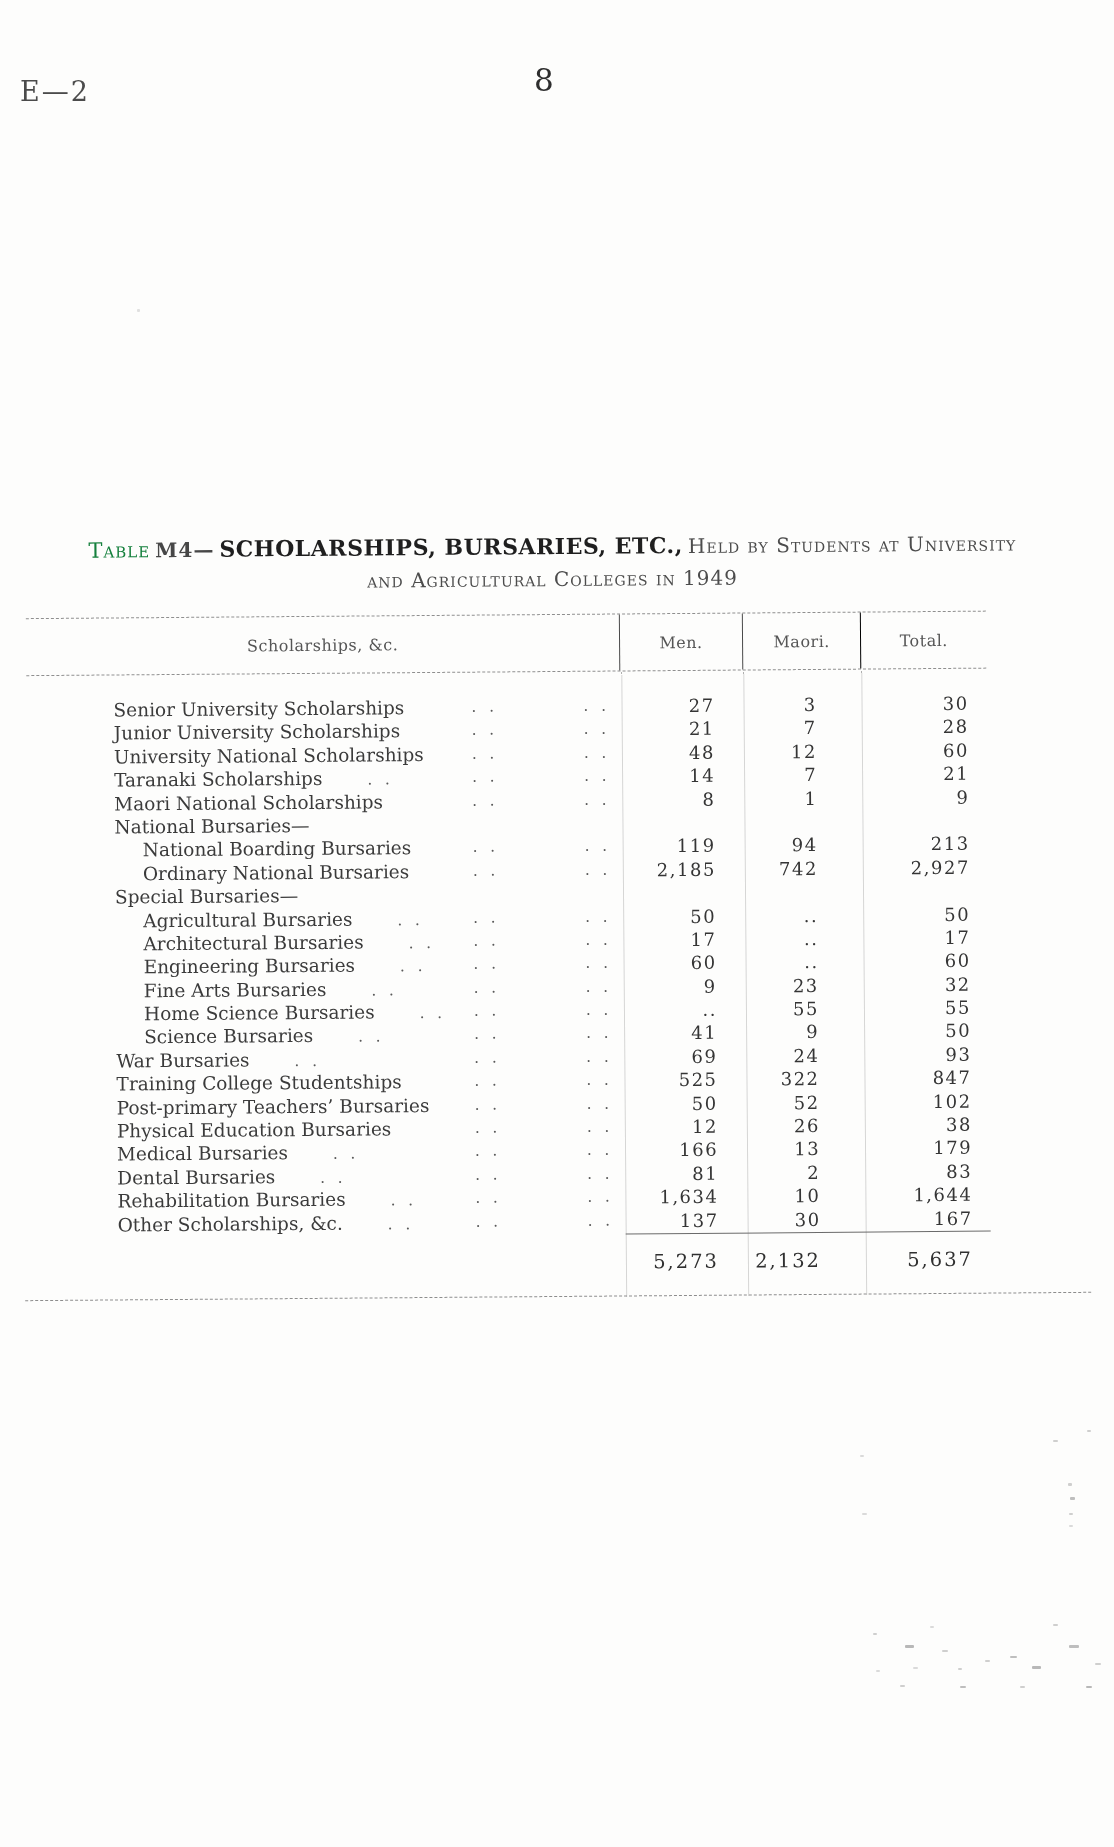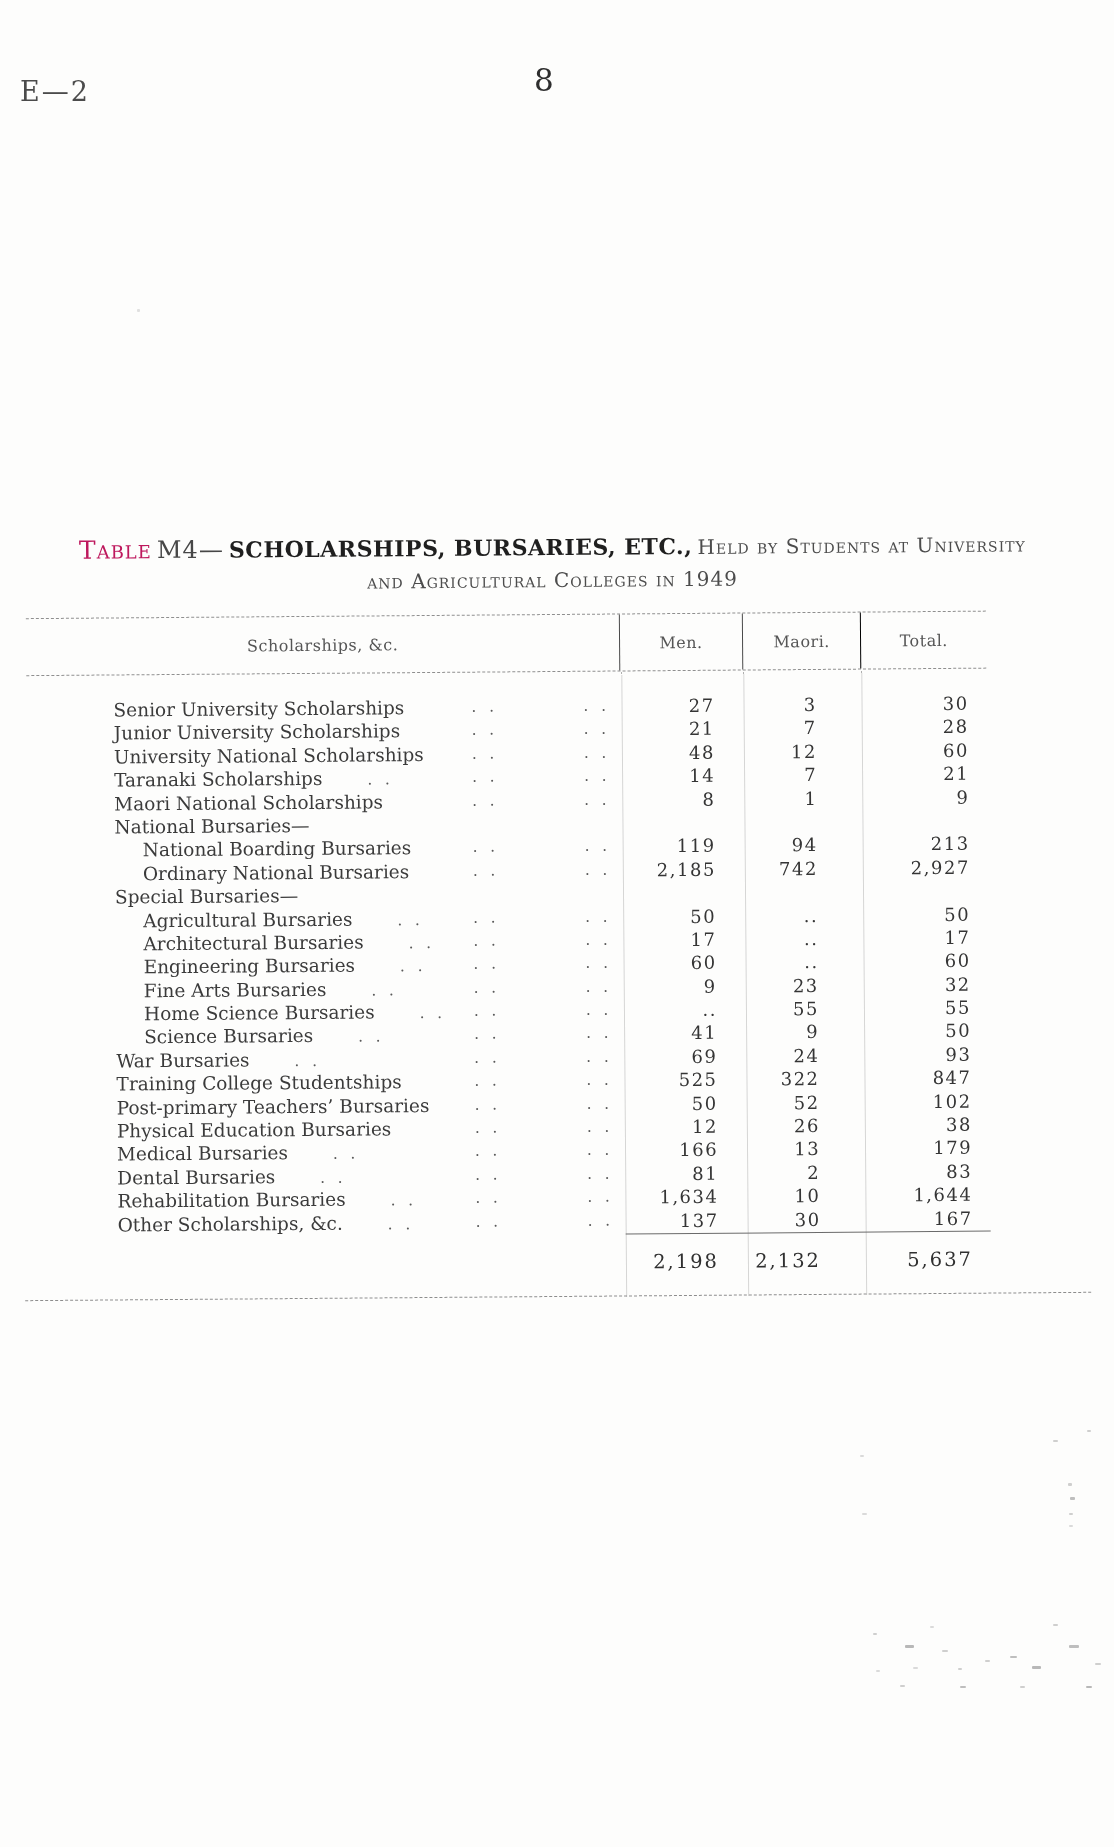--- a/index.html
+++ b/index.html
@@ -13,22 +13,22 @@
   .docref{position:absolute;left:20px;top:76px;font-size:27px;letter-spacing:2px;color:#4b4b4b;}
   .pageno{position:absolute;left:534px;top:62px;font-size:31px;color:#2e2e2e;}
 
   
   .content{position:absolute;left:0;top:0;width:1114px;height:1847px;
     transform:rotate(-0.45deg);transform-origin:50% 62%;}
 
   
   .title{position:absolute;left:30px;top:531px;width:1054px;text-align:center;line-height:31px;}
   .sc{font-variant:small-caps;}
-  .tword{font-size:25px;letter-spacing:1px;color:#be185d;}
-  .tref{font-size:24px;letter-spacing:1px;color:#474747;}
+  .tword{font-size:21px;letter-spacing:1px;color:#15803d;}
+  .tref{font-size:20px;letter-spacing:1px;color:#474747;font-weight:bold;}
   .temph{font-size:22px;font-weight:bold;letter-spacing:.5px;color:#1f1f1f;}
   .trest{font-size:20px;letter-spacing:1px;color:#4c4c4c;}
   .t2{font-size:20px;letter-spacing:1px;color:#4c4c4c;}
 
   
   .dtable{position:absolute;left:30px;top:614px;width:960px;height:682px;
     border-top:1px dashed #8f8f8f;}
   .thead{position:absolute;left:0;top:0;width:960px;height:56px;display:flex;
     border-bottom:1px dashed #8f8f8f;}
   .hc{display:flex;align-items:center;justify-content:center;
@@ -236,21 +236,21 @@
             <div class="lc c1"><span class="lab">Other Scholarships, &amp;c.</span><span class="ld ldf">. .</span><span class="ld lda s2">. .</span><span class="ld lda s3">. .</span></div>
             <div class="nc c2">137</div>
             <div class="nc c3">30</div>
             <div class="nc c4">167</div>
           </div>
         </div>
 
       <div class="totrule"></div>
       <div class="trow">
         <div class="lc c1"></div>
-        <div class="nc c2">2,198</div>
+        <div class="nc c2">5,273</div>
         <div class="nc c3">2,132</div>
         <div class="nc c4">5,637</div>
       </div>
     </div>
 
     <div class="bottomrule"></div>
   </div>
 
   <div>
     <span class="sp" style="left:137px;top:309px;width:3px;height:3px;opacity:.25"></span>

